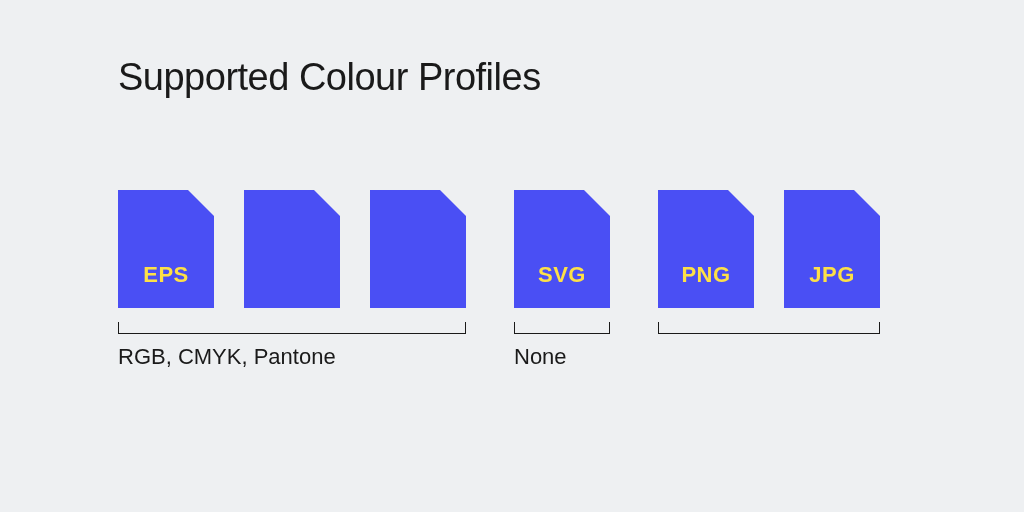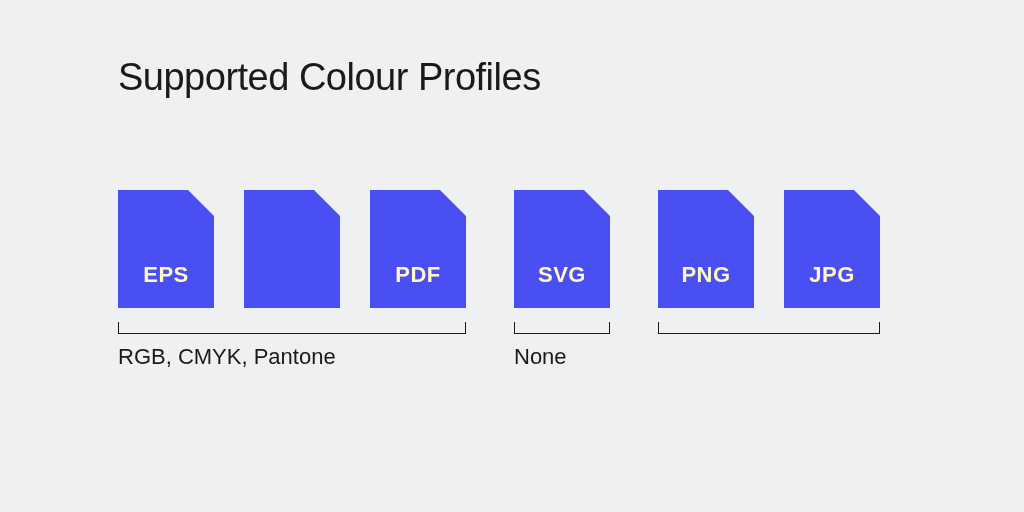--- a/index.html
+++ b/index.html
@@ -69,21 +69,21 @@
     width: 0; height: 0;
     border-right: 26px solid transparent;
     border-bottom: 26px solid #6f77ff;
     opacity: 0.0; 
   }
   .file-icon .label {
     position: absolute;
     left: 0; right: 0;
     bottom: 20px;
     text-align: center;
-    color: #fef9c3;
+    color: #fde047;
     font-weight: 700;
     font-size: 22px;
     letter-spacing: 0.5px;
   }
   .bracket {
     margin-top: 14px;
     height: 12px;
     border-left: 1px solid #1a1a1a;
     border-right: 1px solid #1a1a1a;
     border-bottom: 1px solid #1a1a1a;
@@ -108,21 +108,20 @@
       <div class="icons">
         <div class="file-icon">
           <div class="fold"></div>
           <div class="label">EPS</div>
         </div>
         <div class="file-icon">
           <div class="fold"></div>
         </div>
         <div class="file-icon">
           <div class="fold"></div>
-          <div class="label">PDF</div>
         </div>
       </div>
       <div class="bracket"></div>
       <div class="caption">RGB, CMYK, Pantone</div>
     </div>
 
     <div class="sep"></div>
 
     <div class="group">
       <div class="icons">

